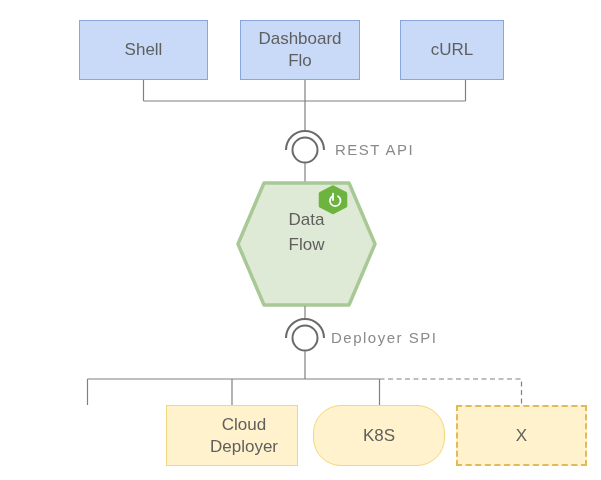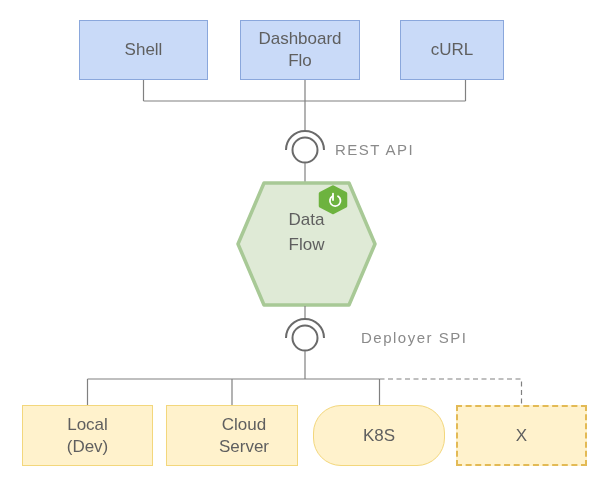--- a/index.html
+++ b/index.html
@@ -81,35 +81,31 @@
     <span>Dashboard</span>
     <span>Flo</span>
   </div>
 
   <div class="node node-blue" style="left:400px;top:20px;width:104px;height:60px;">
     <span>cURL</span>
   </div>
 
   <div class="iface-label" style="left:335px;top:141px;text-align:right;">REST API</div>
 
-  <div class="iface-label" style="left:331px;top:329px;margin-left:30px;">Deployer SPI</div>
+  <div class="iface-label" style="left:331px;top:329px;">Deployer SPI</div>
 
   <div class="hex-label">
     <span style="display:block;">Data</span>
     <span style="display:block;">Flow</span>
   </div>
 
-  <div class="node node-yellow" style="left:22px;top:405px;width:131px;height:61px;">
-    <span>Local</span>
-    <span>(Dev)</span>
-  </div>
 
   <div class="node node-yellow" style="left:166px;top:405px;width:132px;height:61px;padding-left:24px;">
     <span>Cloud</span>
-    <span>Server</span>
+    <span>Deployer</span>
   </div>
 
   <div class="node node-yellow" style="left:313px;top:405px;width:132px;height:61px;border-radius:28px;">
     <span>K8S</span>
   </div>
 
   <div class="node node-yellow-dashed" style="left:456px;top:405px;width:131px;height:61px;">
     <span>X</span>
   </div>
 

